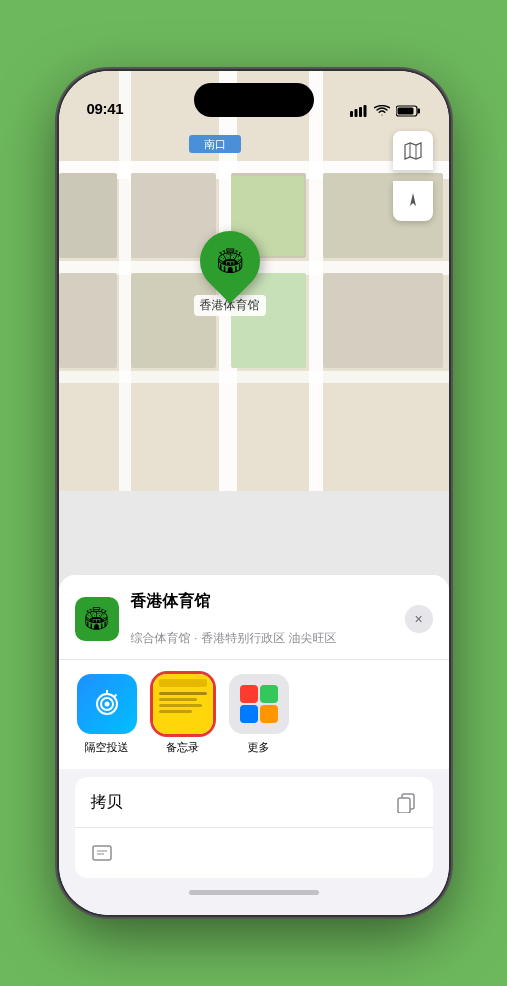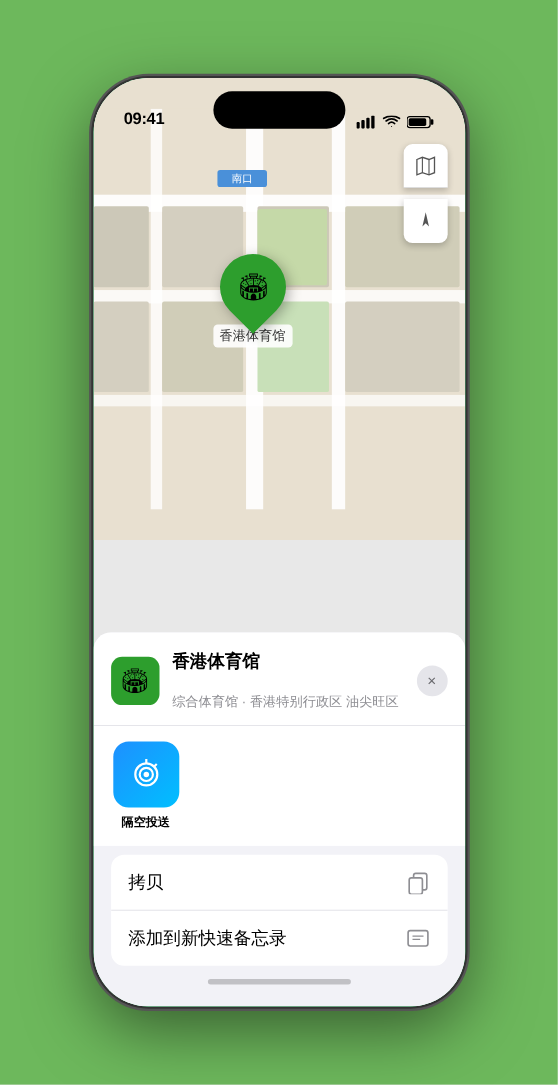--- a/index.html
+++ b/index.html
@@ -8,23 +8,23 @@
       width: 507px;
       height: 986px;
       background: #6db85c;
       display: flex;
       align-items: center;
       justify-content: center;
       font-family: -apple-system, 'PingFang SC', 'Helvetica Neue', sans-serif;
     }
 
     .phone-frame {
-      width: 338px;
+      width: 390px;
       height: 844px;
-      background: #22c55e;
+      background: #3b82f6;
       border-radius: 50px;
       position: relative;
       box-shadow: 0 0 0 2px #333, 0 0 0 4px #555, 0 20px 60px rgba(0,0,0,0.5);
       overflow: hidden;
     }
 
     .phone-screen {
       position: absolute;
       top: 0; left: 0; right: 0; bottom: 0;
       background: #e8e8e8;
@@ -261,21 +261,20 @@
     }
 
     .share-app-icon.more {
       background: #e5e5ea;
     }
 
     .share-label {
       font-size: 11px;
       color: #000;
       text-align: center;
-      font-weight: bold;
     }
 
     
     .action-list {
       margin: 8px 16px 0;
       background: white;
       border-radius: 12px;
       overflow: hidden;
     }
 
@@ -408,38 +407,65 @@
               <circle cx="16" cy="16" r="2.5" fill="white"></circle>
               <line x1="16" y1="6" x2="16" y2="2" stroke="white" stroke-width="2"></line>
               <line x1="22.5" y1="9.5" x2="25.5" y2="6.5" stroke="white" stroke-width="2"></line>
             </svg>
           </div>
           <span class="share-label">隔空投送</span>
         </div>
 
 
 
-
+        <div class="share-item" style="position:relative;">
+          <div style="position:relative; width:60px; height:60px; border-radius:14px; overflow:hidden; box-shadow: 0 0 0 3px #e53935;">
+            <div style="width:100%; height:100%; background:#ffd60a; display:flex; flex-direction:column; padding:5px 6px; gap:3px; border-radius:12px;">
+              <div style="width:100%; height:8px; background:#e8b800; border-radius:2px; margin-bottom:2px;"></div>
+              <div style="width:100%; height:3px; background:rgba(0,0,0,0.35); border-radius:2px;"></div>
+              <div style="width:80%; height:3px; background:rgba(0,0,0,0.25); border-radius:2px;"></div>
+              <div style="width:90%; height:3px; background:rgba(0,0,0,0.25); border-radius:2px;"></div>
+              <div style="width:70%; height:3px; background:rgba(0,0,0,0.25); border-radius:2px;"></div>
+            </div>
+          </div>
+          <span class="share-label">备忘录</span>
+        </div>
+
+        <div class="share-item">
+          <div class="share-app-icon more" style="background:#e5e5ea; border-radius:14px; position:relative; overflow:hidden;">
+
+            <div style="display:flex; flex-direction:column; gap:2px; align-items:center; justify-content:center; height:100%;">
+              <div style="display:flex; gap:2px;">
+                <div style="width:18px; height:18px; background:#ff3b30; border-radius:4px;"></div>
+                <div style="width:18px; height:18px; background:#34c759; border-radius:4px;"></div>
+              </div>
+              <div style="display:flex; gap:2px;">
+                <div style="width:18px; height:18px; background:#007aff; border-radius:4px;"></div>
+                <div style="width:18px; height:18px; background:#ff9500; border-radius:4px;"></div>
+              </div>
+            </div>
+          </div>
+          <span class="share-label">更多</span>
+        </div>
 
       </div>
 
       <div class="action-list">
 
         <div class="action-item">
           <span class="action-label">拷贝</span>
           <svg width="22" height="22" viewBox="0 0 22 22">
             <rect x="7" y="3" width="12" height="15" rx="2" stroke="#8e8e93" stroke-width="1.5" fill="none"></rect>
             <rect x="3" y="7" width="12" height="15" rx="2" stroke="#8e8e93" stroke-width="1.5" fill="white"></rect>
           </svg>
         </div>
 
 
 
         <div class="action-item">
-          <span class="action-label">添加到新快速备忘录</span>
           <svg width="22" height="22" viewBox="0 0 22 22">
             <rect x="2" y="4" width="18" height="14" rx="2" stroke="#8e8e93" stroke-width="1.5" fill="none"></rect>
             <line x1="6" y1="9" x2="16" y2="9" stroke="#8e8e93" stroke-width="1.2"></line>
             <line x1="6" y1="12" x2="13" y2="12" stroke="#8e8e93" stroke-width="1.2"></line>
           </svg>
         </div>
 
 
       </div>
 

